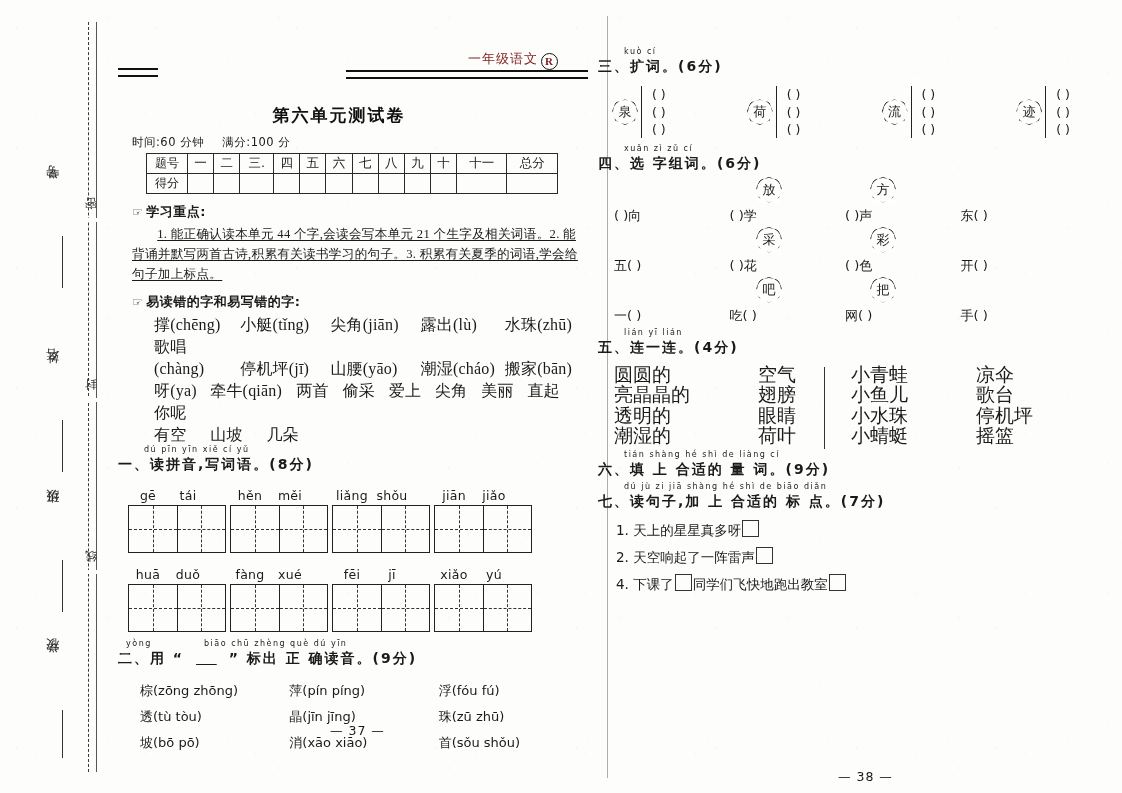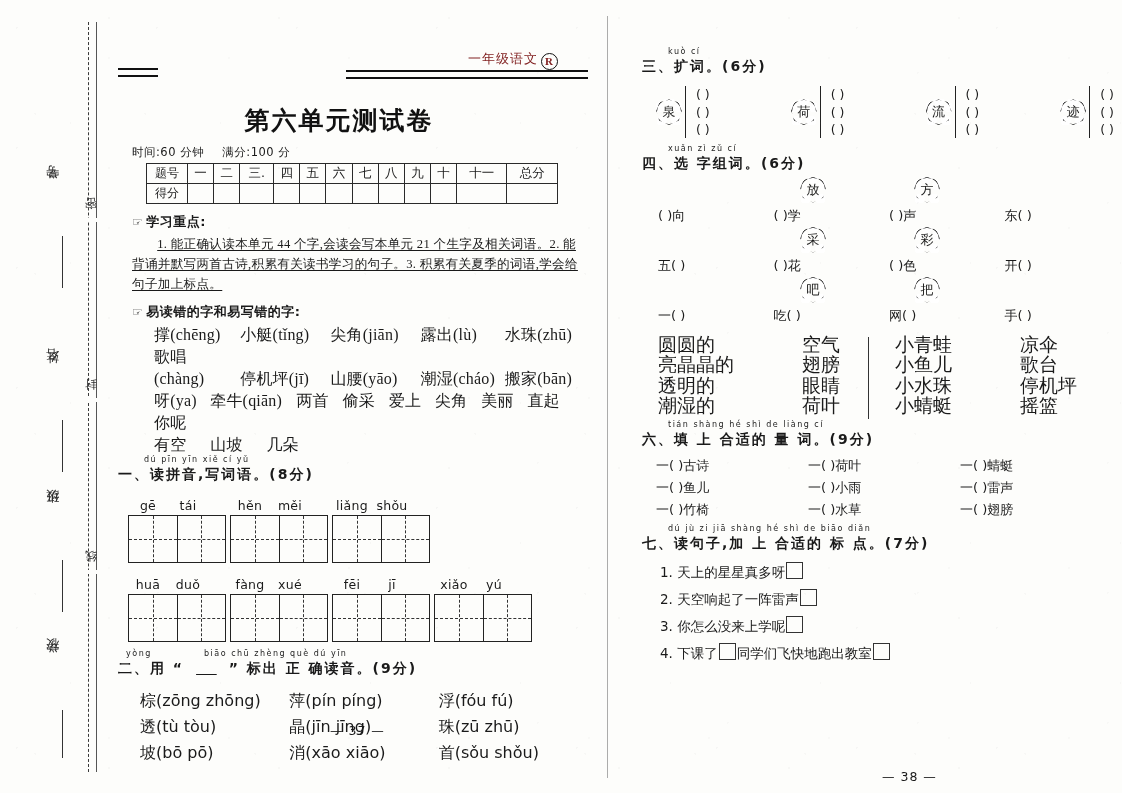--- a/index.html
+++ b/index.html
@@ -53,21 +53,21 @@
     position:absolute;left:83px;
     font-size:12px;color:#2b2b2b;
     background:#fdfdfb;
     writing-mode:vertical-rl;
     transform:rotate(180deg);
     padding:2px 0;
   }
 
   
   #left-col{position:absolute;left:118px;top:52px;width:470px;height:700px;}
-  #right-col{position:absolute;left:642px;top:58px;width:478px;height:690px;}
+  #right-col{position:absolute;left:598px;top:58px;width:478px;height:690px;}
 
   .center-divider{
     position:absolute;left:607px;top:16px;height:762px;width:0;
     border-left:1px solid #6a6a6a;opacity:.55;
   }
 
   
   #masthead{position:relative;height:46px;}
   .brand{
     position:absolute;left:44px;top:-4px;
@@ -84,21 +84,21 @@
     font-family:"DejaVu Sans","Liberation Sans",sans-serif;color:#7f1d1d;
   }
   .r-badge{
     display:inline-block;width:15px;height:15px;border:1.3px solid #111;
     border-radius:50%;text-align:center;line-height:14px;font-size:11px;
     font-weight:bold;font-family:"Liberation Serif",serif;vertical-align:-2px;
     margin-left:3px;
   }
 
   .paper-title{
-    text-align:center;font-size:25px;font-weight:bold;letter-spacing:2px;
+    text-align:center;font-size:17px;font-weight:bold;letter-spacing:2px;
     font-family:"DejaVu Sans","Liberation Sans",sans-serif;
     margin:6px 0 0 -28px;color:#111;
   }
   .meta-line{
     text-align:left;font-size:11.5px;margin:8px 34px 3px 0;letter-spacing:.5px;
     font-family:"DejaVu Sans","Liberation Sans",sans-serif;
   }
   .meta-line span{margin-left:14px;}
 
   
@@ -152,21 +152,21 @@
     content:"";position:absolute;left:50%;top:0;bottom:0;width:0;
     border-left:1px dashed #333;
   }
   .tzg .half::after{
     content:"";position:absolute;top:50%;left:0;right:0;height:0;
     border-top:1px dashed #333;
   }
 
   
   .pick-grid{margin:10px 0 0 22px;}
-  .pick-row{display:flex;font-size:16px;line-height:26px;font-family:"DejaVu Sans",sans-serif;}
+  .pick-row{display:flex;font-size:13px;line-height:26px;font-family:"DejaVu Sans",sans-serif;}
   .pick-row .cell{width:155px;}
 
   
   .flower{
     display:inline-block;width:26px;height:26px;line-height:26px;text-align:center;
     font-size:13px;font-family:"DejaVu Sans","Liberation Sans",sans-serif;
     background:
       radial-gradient(circle at 50% 8%, #fff 0 5px, transparent 5px),
       radial-gradient(circle at 88% 32%, #fff 0 5px, transparent 5px),
       radial-gradient(circle at 78% 84%, #fff 0 5px, transparent 5px),
@@ -369,20 +369,30 @@
       <div class="tzg-item">
         <div class="tzg-py">
           <span>liǎng</span>
           <span>shǒu</span>
         </div>
         <div class="tzg">
             <div class="half"></div>
             <div class="half"></div>
           </div>
       </div>
+      <div class="tzg-item">
+        <div class="tzg-py">
+          <span>jiān</span>
+          <span>jiǎo</span>
+        </div>
+        <div class="tzg">
+            <div class="half"></div>
+            <div class="half"></div>
+          </div>
+      </div>
     </div>
 
     <div class="tzg-row">
       <div class="tzg-item">
         <div class="tzg-py">
           <span>huā</span>
           <span>duǒ</span>
         </div>
         <div class="tzg">
             <div class="half"></div>
@@ -525,20 +535,24 @@
           <span class="f" style="left:158px;top:0;"><span class="flower"><span>吧</span></span></span>
           <span class="f" style="left:272px;top:0;"><span class="flower"><span>把</span></span></span>
         </div>
         <div class="pw-cell c1">一(    )</div>
         <div class="pw-cell">吃(    )</div>
         <div class="pw-cell">网(    )</div>
         <div class="pw-cell">手(    )</div>
       </div>
     </div>
 
+    <div class="qhead" style="margin-top:12px;">
+      <span class="py">lián yī lián</span>
+      <span>五、</span><span>连一连。</span><span>(4分)</span>
+    </div>
 
     <div class="match">
       <div class="match-block">
         <div class="match-col">
           <div>圆圆的</div>
           <div>亮晶晶的</div>
           <div>透明的</div>
           <div>潮湿的</div>
         </div>
         <div class="match-col">
@@ -563,57 +577,36 @@
           <div>摇篮</div>
         </div>
       </div>
     </div>
 
     <div class="qhead" style="margin-top:12px;">
       <span class="py">tián shàng hé shì de liàng cí</span>
       <span>六、</span><span>填 上 合适的 量 词。</span><span>(9分)</span>
     </div>
 
-    <div class="mw-grid">
-      <div class="mw-row">
-        <span class="cell">一(    )古诗</span>
-        <span class="cell">一(    )荷叶</span>
-        <span class="cell">一(    )蜻蜓</span>
-      </div>
-      <div class="mw-row">
-        <span class="cell">一(    )鱼儿</span>
-        <span class="cell">一(    )小雨</span>
-        <span class="cell">一(    )雷声</span>
-      </div>
-      <div class="mw-row">
-        <span class="cell">一(    )竹椅</span>
-        <span class="cell">一(    )水草</span>
-        <span class="cell">一(    )翅膀</span>
-      </div>
-    </div>
 
     <div class="qhead" style="margin-top:14px;">
       <span class="py">dú jù zi   jiā shàng hé shì de biāo diǎn</span>
       <span>七、</span><span>读句子,加 上 合适的 标 点。</span><span>(7分)</span>
     </div>
 
     <div class="sent-list">
       <div>
         <span>1.</span>
         <span>天上的星星真多呀</span><span class="pbox"></span>
       </div>
       <div>
         <span>2.</span>
         <span>天空响起了一阵雷声</span><span class="pbox"></span>
       </div>
       <div>
-        <span>3.</span>
-        <span>你怎么没来上学呢</span><span class="pbox"></span>
-      </div>
-      <div>
         <span>4.</span>
         <span>下课了</span><span class="pbox"></span><span>同学们飞快地跑出教室</span><span class="pbox"></span>
       </div>
     </div>
 
     <div class="pageno" style="left:240px;bottom:-36px;position:absolute;">— 38 —</div>
   </div>
 
 </div>
 

